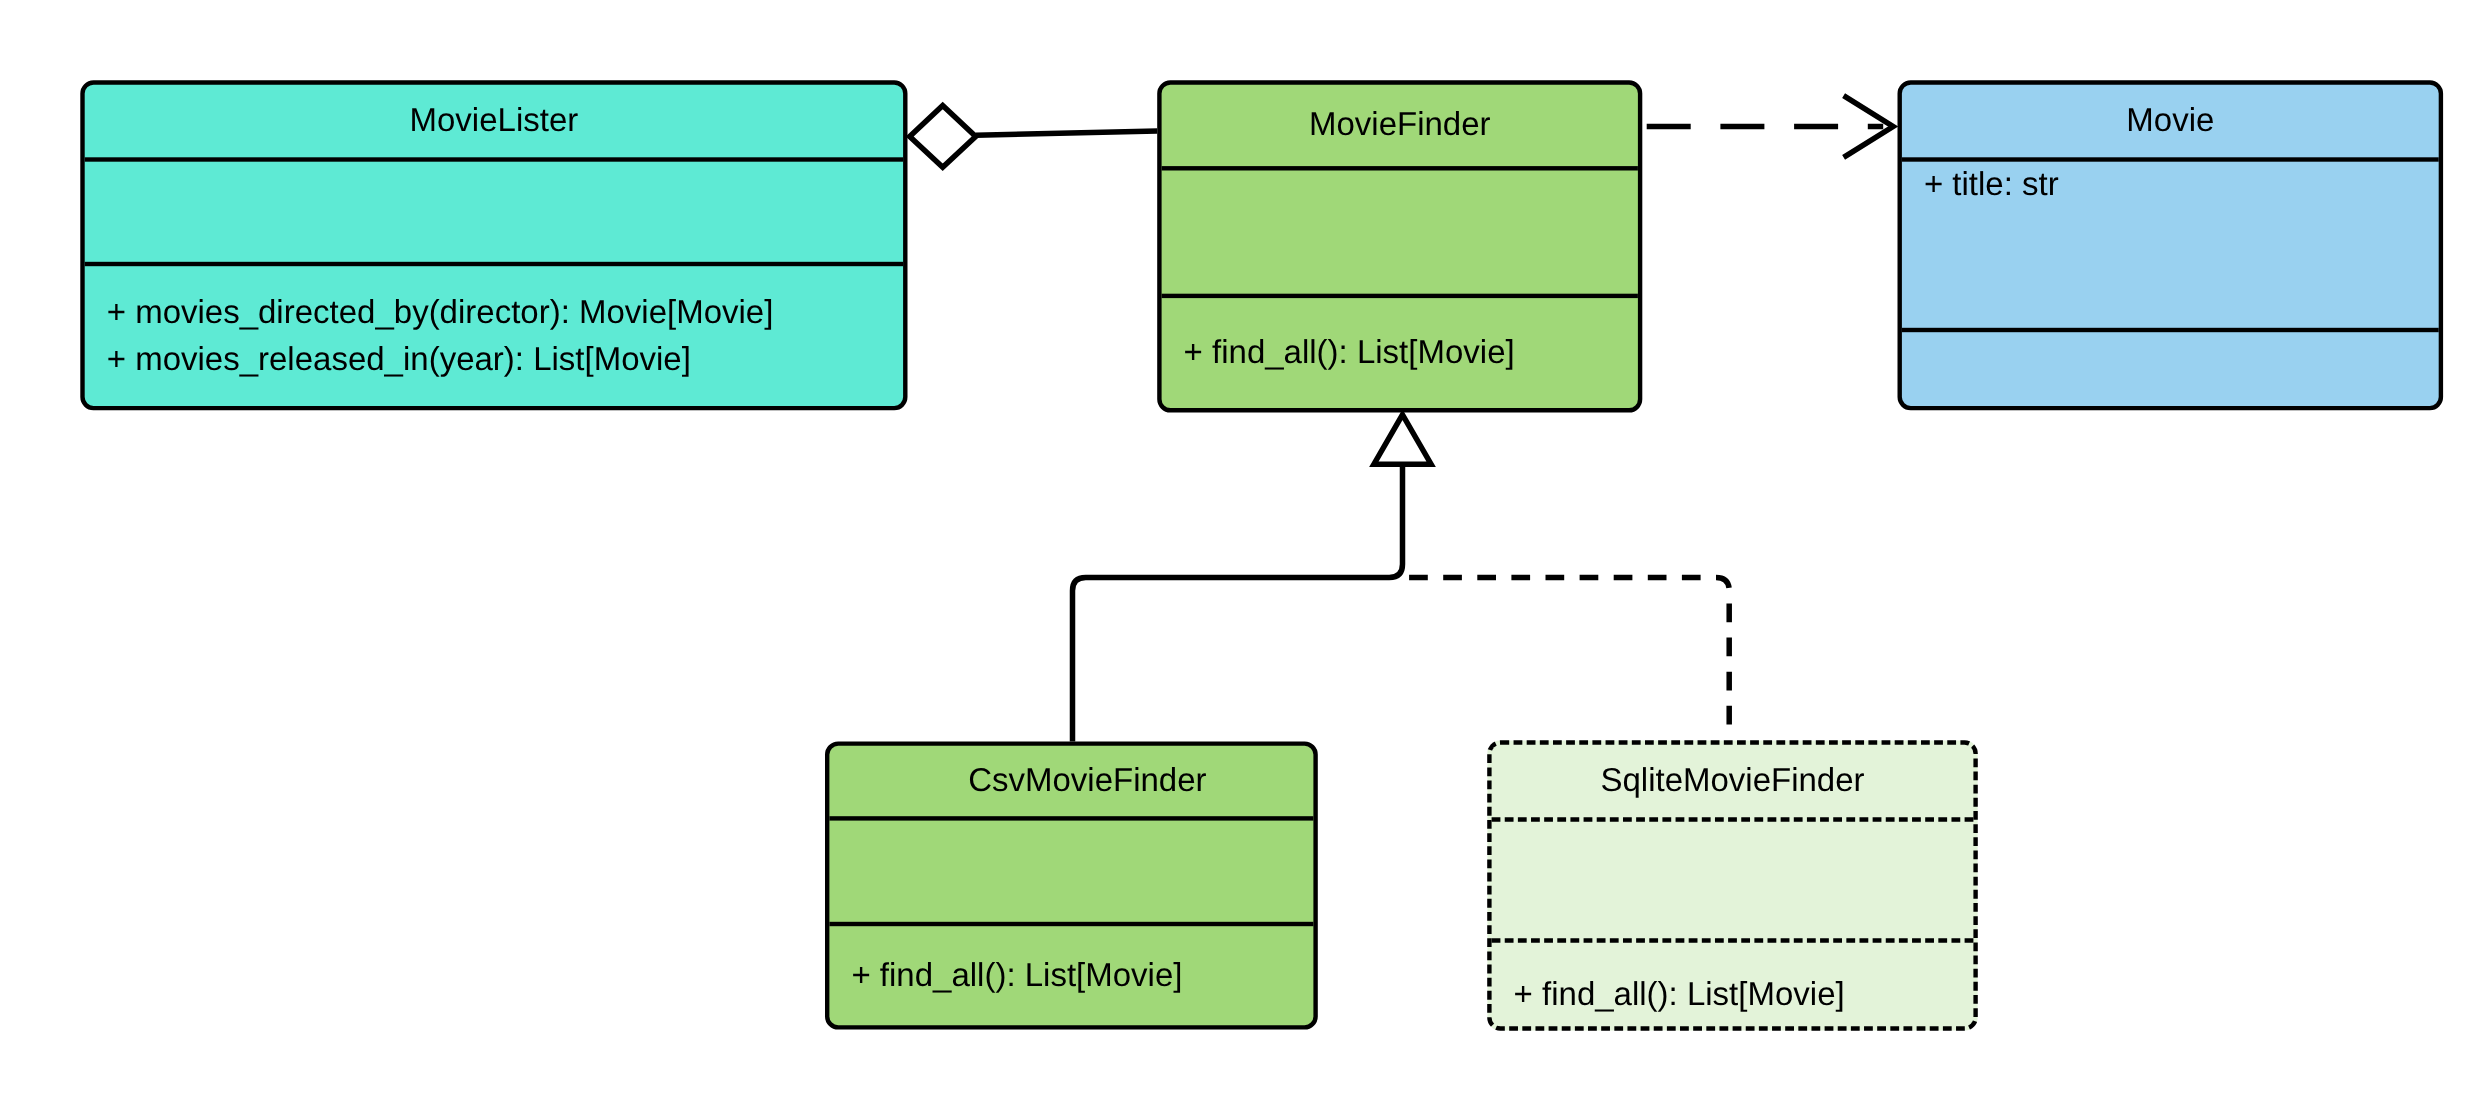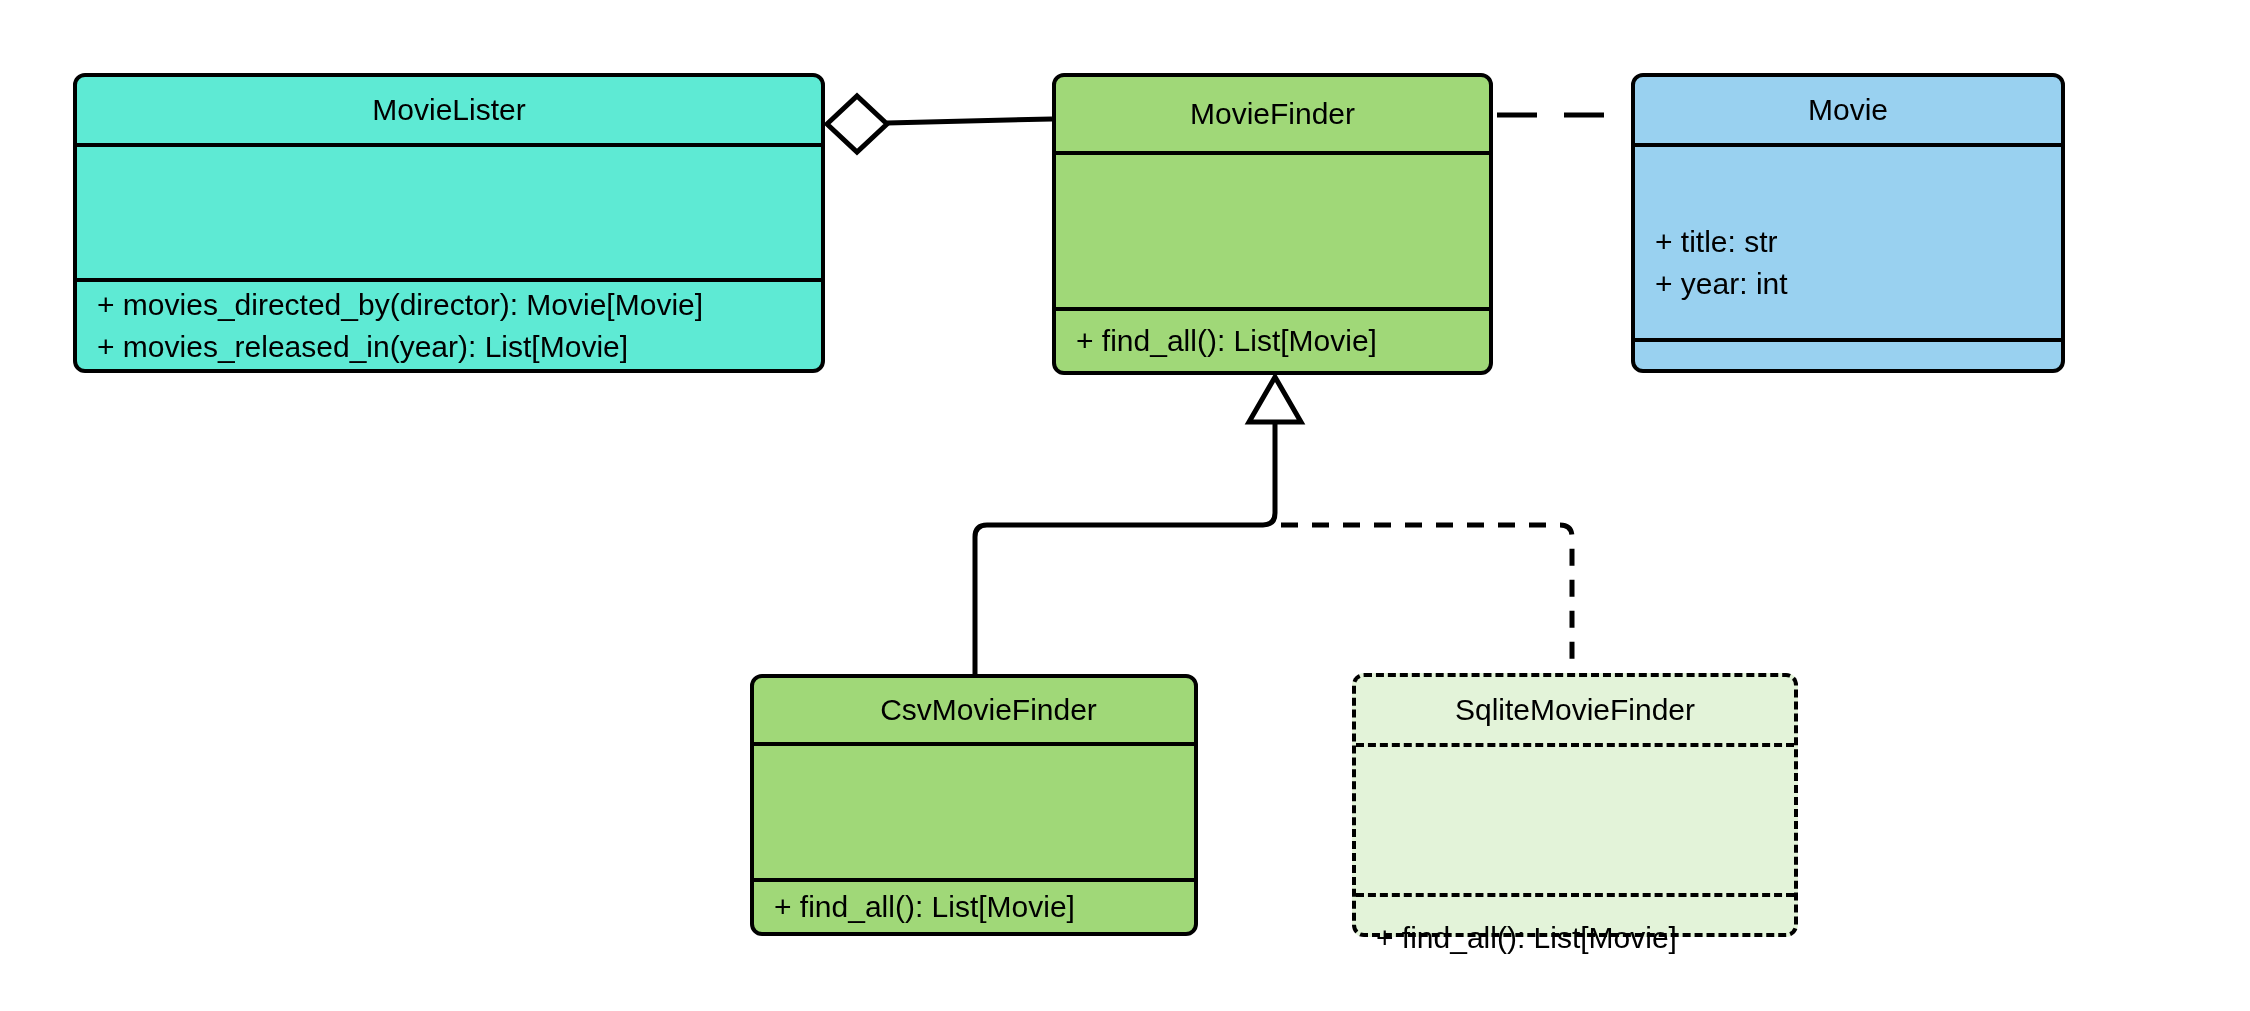--- a/index.html
+++ b/index.html
@@ -34,24 +34,22 @@
     display: flex;
     align-items: center;
     justify-content: center;
     font-size: 30px;
     flex: 0 0 auto;
   }
   .c-attrs {
     box-sizing: border-box;
     border-bottom: 4px solid #000000;
     display: flex;
-    flex-direction: column;
-    justify-content: center;
+    justify-content: space-between;
     flex: 0 0 auto;
-    margin-top: 40px;
   }
   .c-methods {
     flex: 1 1 auto;
     display: flex;
     flex-direction: column;
     justify-content: center;
   }
   .dashed-box .c-title, .dashed-box .c-attrs { border-bottom-style: dashed; }
 
   .member {
@@ -105,25 +103,24 @@
   </div>
 
   <div class="uml-class fill-green" style="left:1052px; top:73px; width:441px; height:302px;">
     <div class="c-title" style="height:78px;">MovieFinder</div>
     <div class="c-attrs" style="height:116px;"></div>
     <div class="c-methods">
       <div class="member">+ find_all(): List[Movie]</div>
     </div>
   </div>
 
-  <div class="uml-class fill-blue" style="left:1631px; top:73px; width:434px; height:300px;">
+  <div class="uml-class fill-blue" style="left:1725px; top:73px; width:496px; height:300px;">
     <div class="c-title" style="height:70px;">Movie</div>
     <div class="c-attrs" style="height:155px;">
       <div class="member">+ title: str</div>
-      <div class="member">+ year: int</div>
     </div>
     <div class="c-methods"></div>
   </div>
 
   <div class="uml-class fill-green" style="left:750px; top:674px; width:448px; height:262px;">
     <div class="c-title" style="height:68px;padding-left:29px;">CsvMovieFinder</div>
     <div class="c-attrs" style="height:96px;"></div>
     <div class="c-methods">
       <div class="member">+ find_all(): List[Movie]</div>
     </div>

